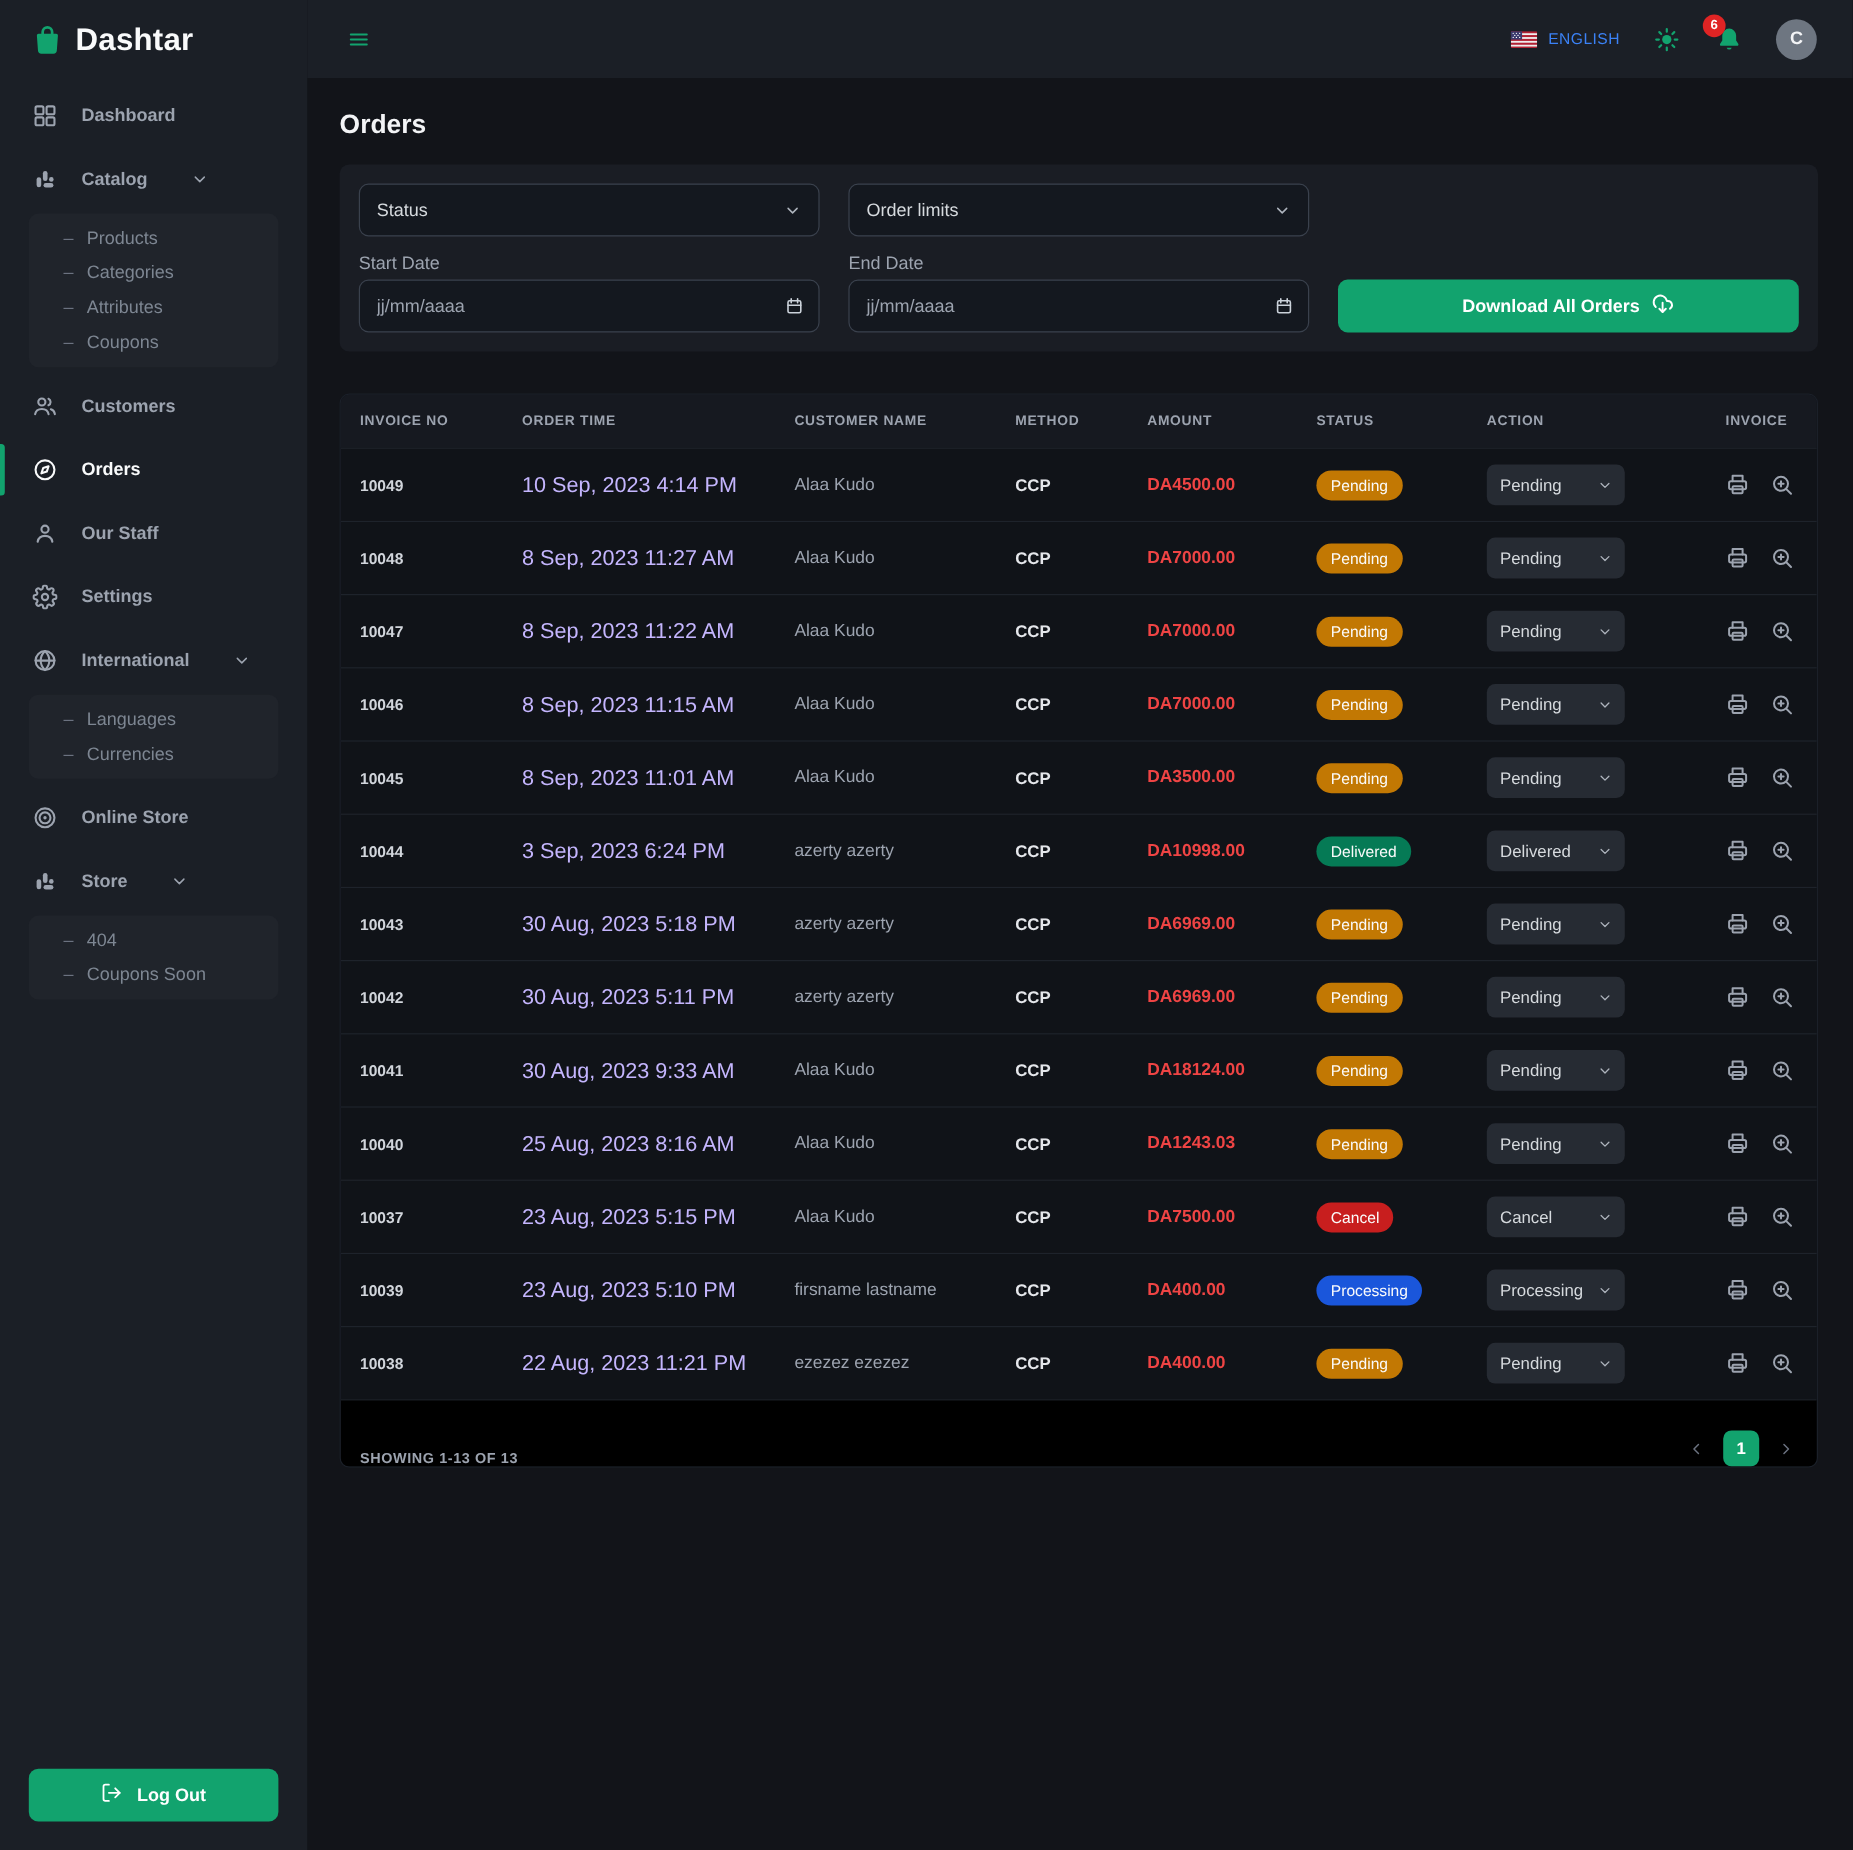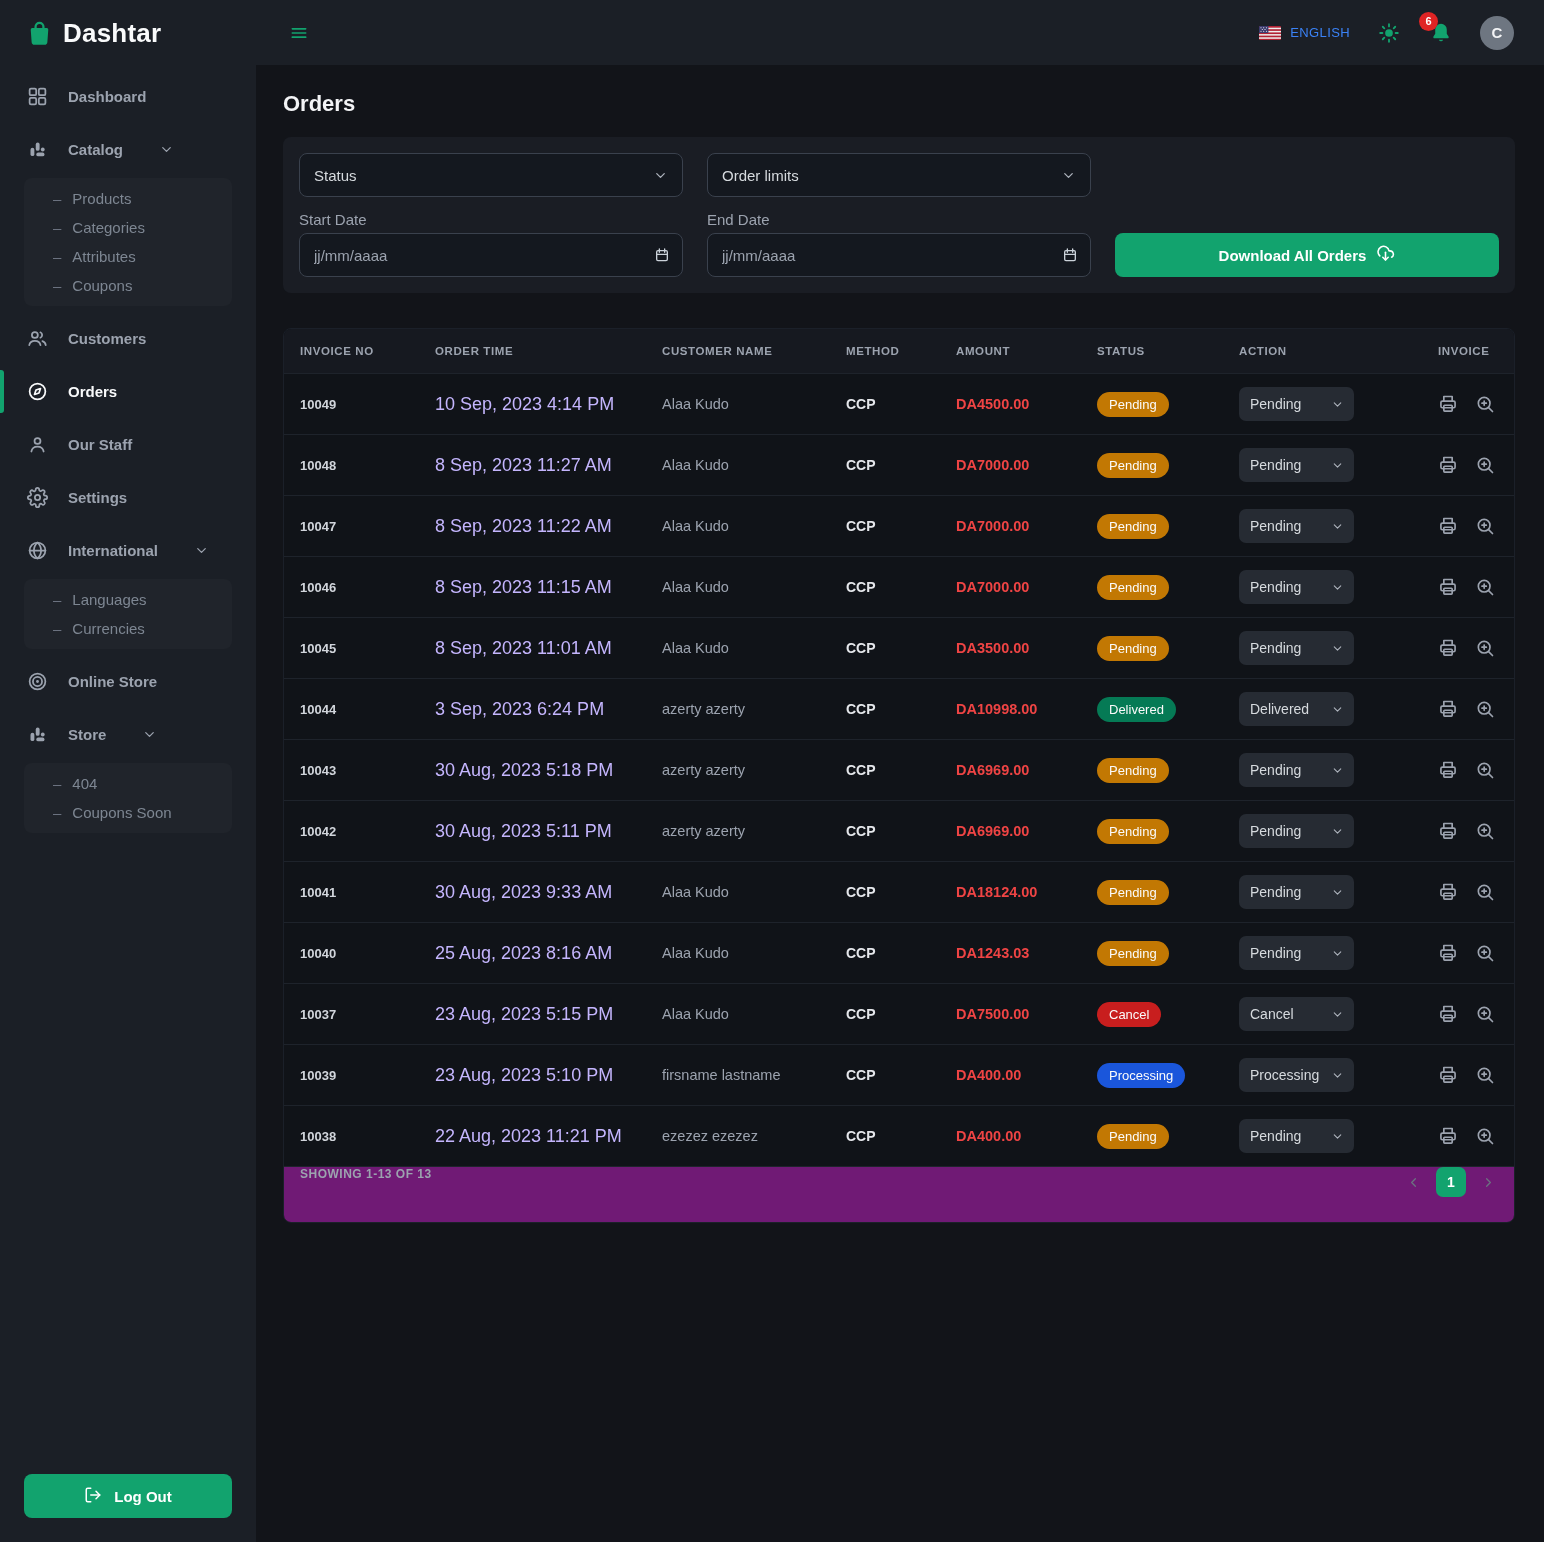--- a/index.html
+++ b/index.html
@@ -135,22 +135,22 @@
     width:115px; height:34px; background:#262b33; border-radius:7px;
     display:flex; align-items:center; justify-content:space-between;
     padding:0 10px 0 11px; cursor:pointer; color:#d6dade; font-size:14px;
   }
   .mini-select .chev svg { width:13px; height:13px; display:block; color:#aeb4bd; }
   .td-icons { display:flex; justify-content:flex-end; gap:17px; padding-right:10px; }
   .inv-btn { color:#9ca3af; cursor:pointer; }
   .inv-btn svg { width:20px; height:20px; display:block; }
   
   .tfoot {
-    height:56px; background:#701a75; border-top:1px solid #1e232b;
-    display:flex; align-items:flex-start; justify-content:space-between; padding:0 16px;
+    height:56px; background:#000000; border-top:1px solid #1e232b;
+    display:flex; align-items:flex-end; justify-content:space-between; padding:0 16px;
   }
   .showing { font-size:12px; font-weight:700; color:#9ca3af; letter-spacing:.5px; }
   .pager { display:flex; align-items:center; gap:13px; }
   .pg-arrow { background:none; border:none; color:#6b7280; cursor:pointer; padding:2px; }
   .pg-arrow svg { width:15px; height:15px; display:block; }
   .pg-num {
     width:30px; height:30px; background:#12a36e; border:none; border-radius:7px;
     color:#fff; font-size:14px; font-weight:600; cursor:pointer; font-family:inherit;
     display:flex; align-items:center; justify-content:center;
   }

